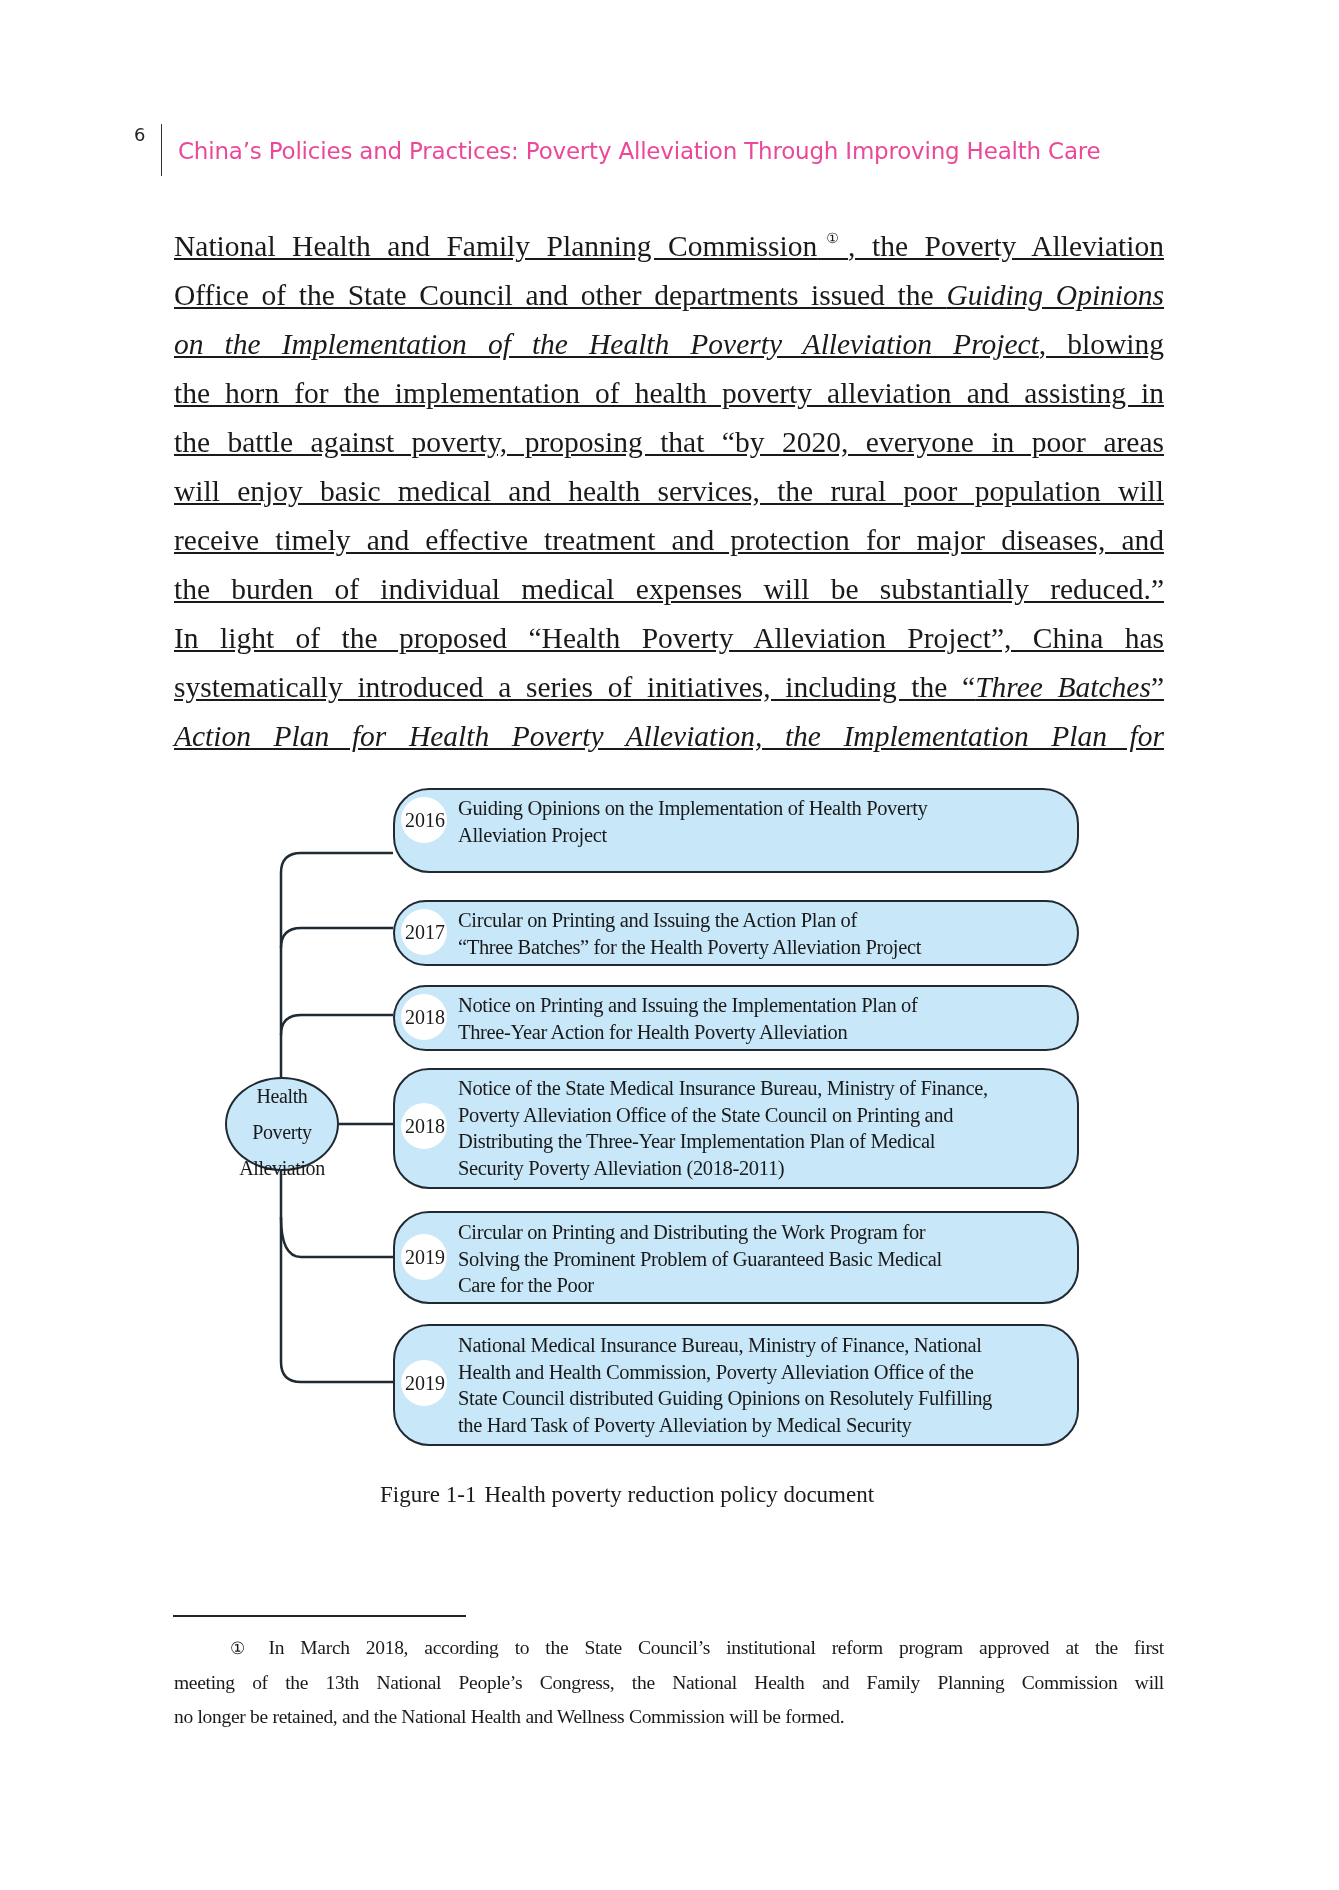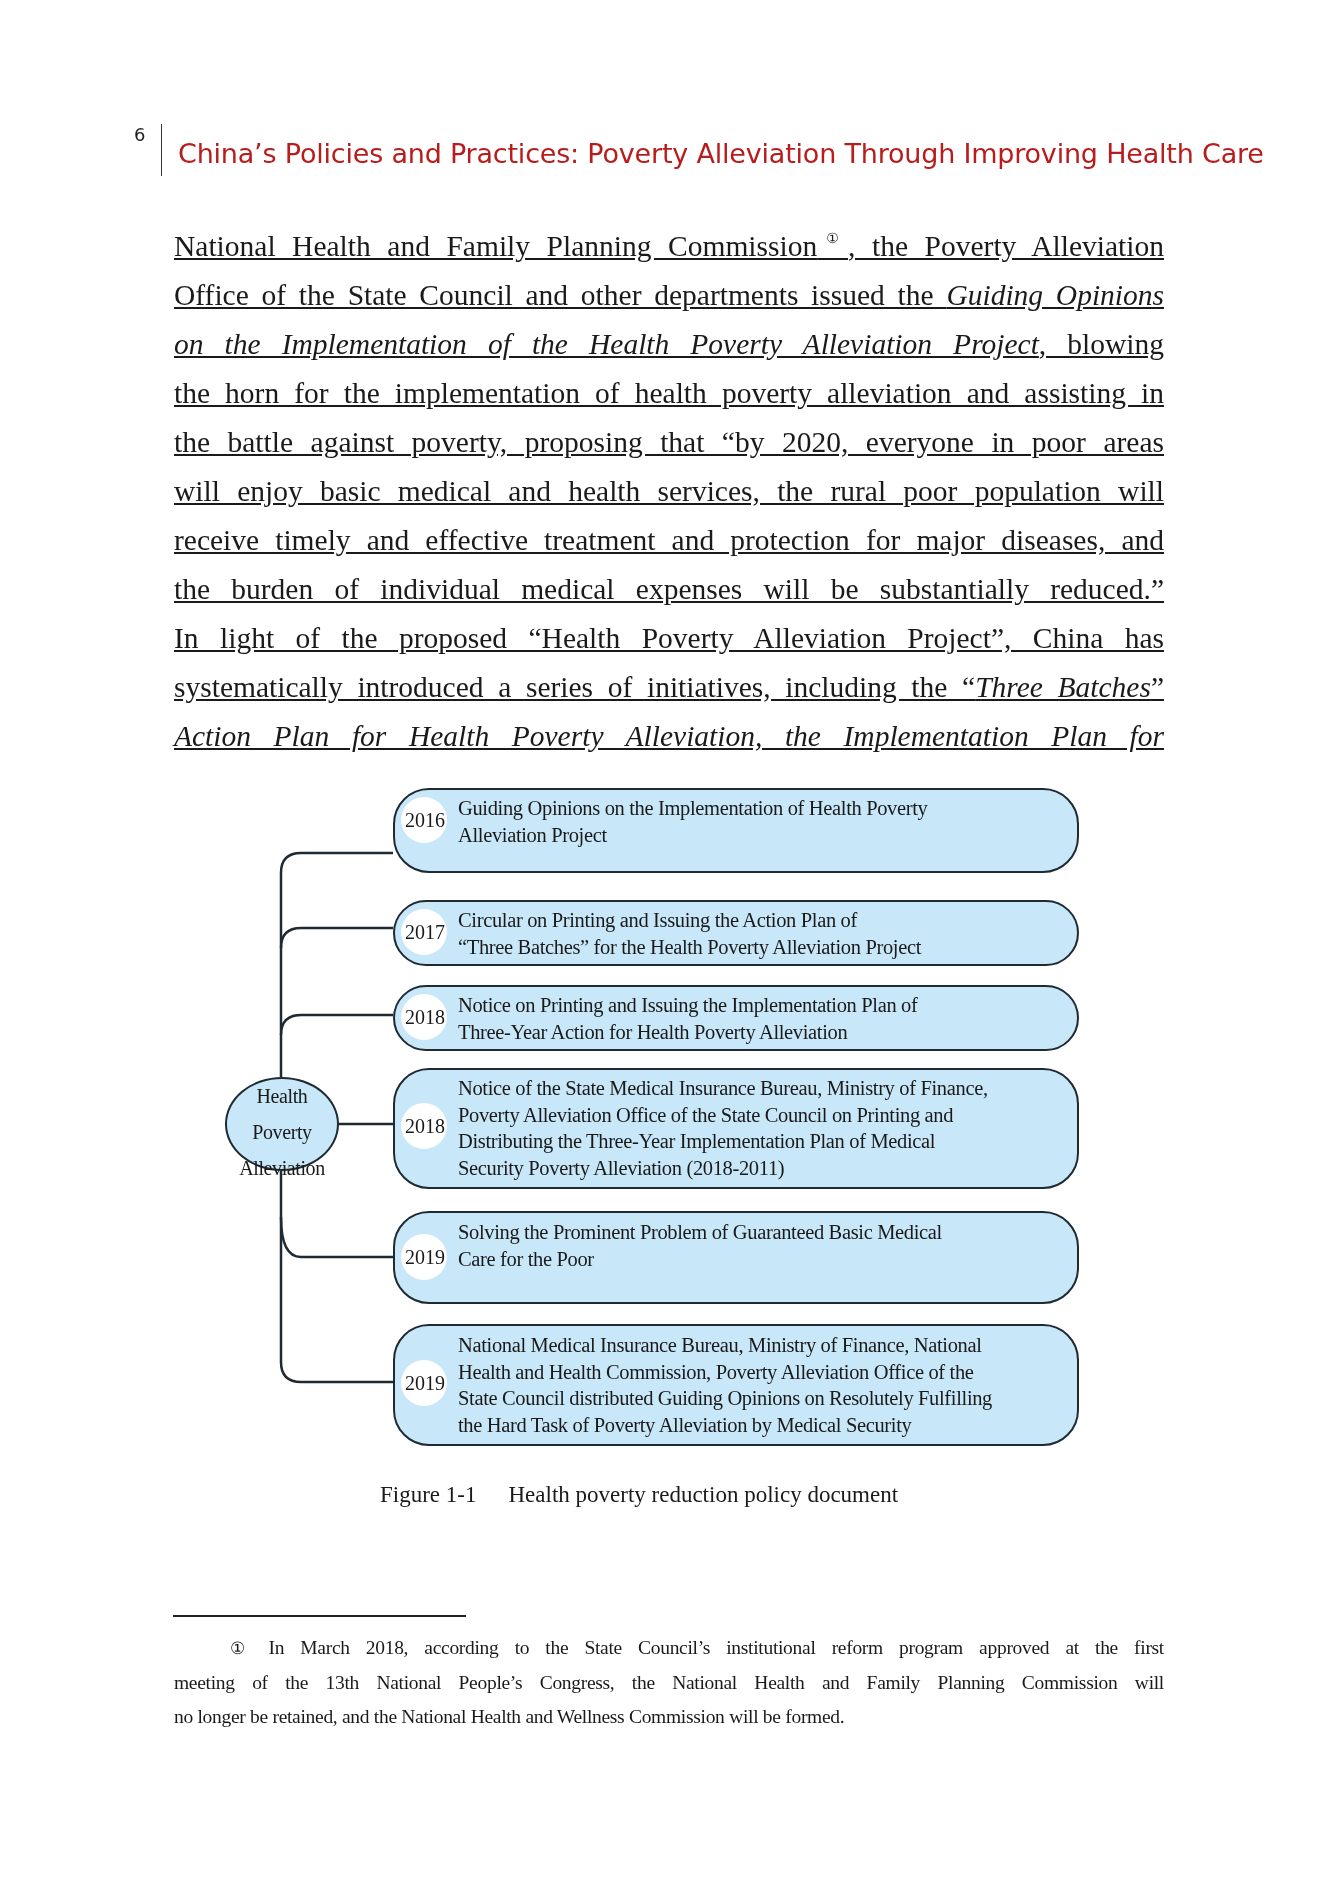--- a/index.html
+++ b/index.html
@@ -2,42 +2,42 @@
 <html><head>
   <meta charset="utf-8">
   <style>
     html, body { margin: 0; padding: 0; background: #ffffff; }
     body { width: 1339px; height: 1890px; position: relative; overflow: hidden; }
     .page { position: absolute; left: 0; top: 0; width: 1339px; height: 1890px; background: #fff; }
 
     
     .page-num { position: absolute; left: 134px; top: 124px; font-family: "DejaVu Sans", sans-serif; font-size: 18px; color: #222; }
     .header-rule { position: absolute; left: 161px; top: 124px; width: 1px; height: 52px; background: #333; }
-    .header-title { position: absolute; left: 178px; top: 138px; font-family: "DejaVu Sans", sans-serif; font-size: 27px; color: #b91c1c; letter-spacing: -0.2px; white-space: nowrap; }
+    .header-title { position: absolute; left: 178px; top: 138px; font-family: "DejaVu Sans", sans-serif; font-size: 23px; color: #ec4899; letter-spacing: -0.2px; white-space: nowrap; }
 
     
     .body-text { position: absolute; left: 174px; top: 222px; width: 990px; font-family: "Liberation Serif", serif; font-size: 29.5px; line-height: 49px; color: #1a1a1a; }
     .body-line { display: block; white-space: nowrap; text-align: justify; text-align-last: justify; height: 49px; text-decoration: underline; }
     .body-line.last { text-align-last: justify; }
     .it { font-style: italic; }
     sup.fn { font-size: 14px; vertical-align: 13px; line-height: 0; }
 
     
     .diagram { position: absolute; left: 0; top: 0; width: 1339px; height: 1890px; pointer-events: none; }
     .diagram svg { position: absolute; left: 0; top: 0; }
     .box { position: absolute; left: 393px; width: 686px; box-sizing: border-box; border: 2.5px solid #1f2a33; background: #c8e7f8; border-radius: 36px; pointer-events: auto; }
     .year-circle { position: absolute; left: 6px; width: 46px; height: 46px; border-radius: 50%; background: #ffffff; }
     .year { position: absolute; left: 4px; width: 52px; text-align: center; font-family: "Liberation Serif", serif; font-size: 20px; color: #1a1a1a; line-height: 22px; }
     .box-text { position: absolute; left: 63px; right: 14px; font-family: "Liberation Serif", serif; font-size: 20.5px; line-height: 26.5px; color: #1a1a1a; letter-spacing: -0.35px; white-space: nowrap; }
     .ellipse { position: absolute; left: 225px; top: 1077px; width: 114px; height: 94px; box-sizing: border-box; border: 2.5px solid #1f2a33; border-radius: 50%; background: #c8e7f8; display: flex; align-items: center; justify-content: center; text-align: center; pointer-events: auto; }
     .ellipse-text { font-family: "Liberation Serif", serif; font-size: 20px; line-height: 20px; color: #1a1a1a; letter-spacing: -0.4px; }
     .ellipse-text span { display: block; margin-top: 16px; }
 
     .caption { position: absolute; left: 380px; top: 1482px; font-family: "Liberation Serif", serif; font-size: 23px; color: #1a1a1a; white-space: nowrap; }
-    .caption .label { margin-right: 32px; }
+    .caption .label { margin-right: 8px; }
 
     
     .fn-rule { position: absolute; left: 173px; top: 1615px; width: 293px; height: 1.5px; background: #222; }
     .footnote { position: absolute; left: 174px; top: 1631px; width: 990px; font-family: "Liberation Serif", serif; font-size: 19.5px; line-height: 34px; color: #1a1a1a; letter-spacing: -0.3px; }
     .fn-line { display: block; white-space: nowrap; text-align: justify; text-align-last: justify; }
     .fn-line.first { padding-left: 56px; }
     .fn-line.last { text-align-last: left; }
     .fn-mark { font-size: 17px; margin-right: 12px; }
   </style>
 </head>
@@ -121,20 +121,21 @@
         <div>Poverty Alleviation Office of the State Council on Printing and</div>
         <div>Distributing the Three-Year Implementation Plan of Medical</div>
         <div>Security Poverty Alleviation (2018-2011)</div>
       </div>
     </div>
 
     <div class="box" style="top:1211px;height:93px;">
       <div class="year-circle" style="top:21px;"></div>
       <div class="year" style="top:33px;">2019</div>
       <div class="box-text" style="top:6px;">
+        <div>Circular on Printing and Distributing the Work Program  for</div>
         <div>Solving the Prominent Problem of Guaranteed Basic  Medical</div>
         <div>Care for the Poor</div>
       </div>
     </div>
 
     <div class="box" style="top:1324px;height:122px;">
       <div class="year-circle" style="top:34px;"></div>
       <div class="year" style="top:46px;">2019</div>
       <div class="box-text" style="top:6px;">
         <div>National Medical Insurance Bureau, Ministry of Finance, National</div>

